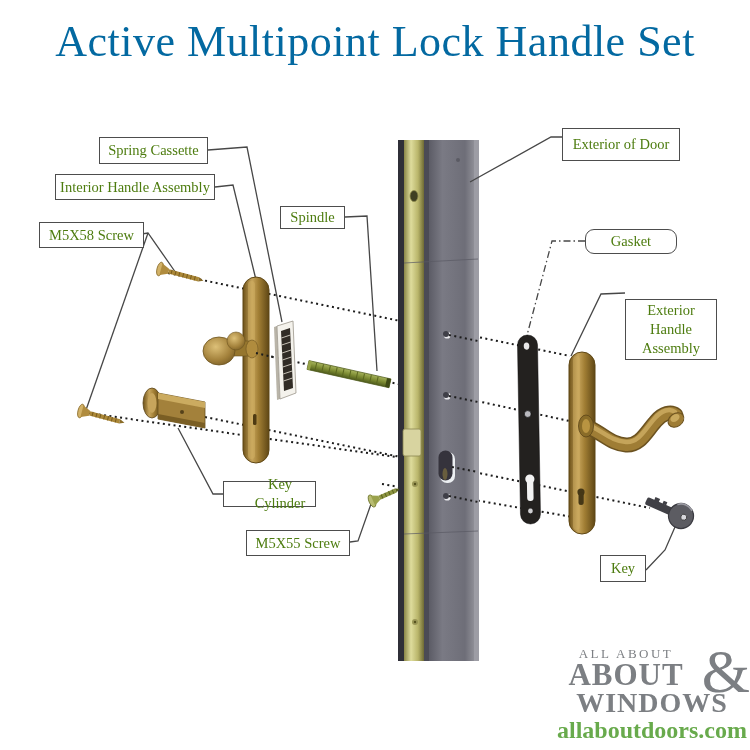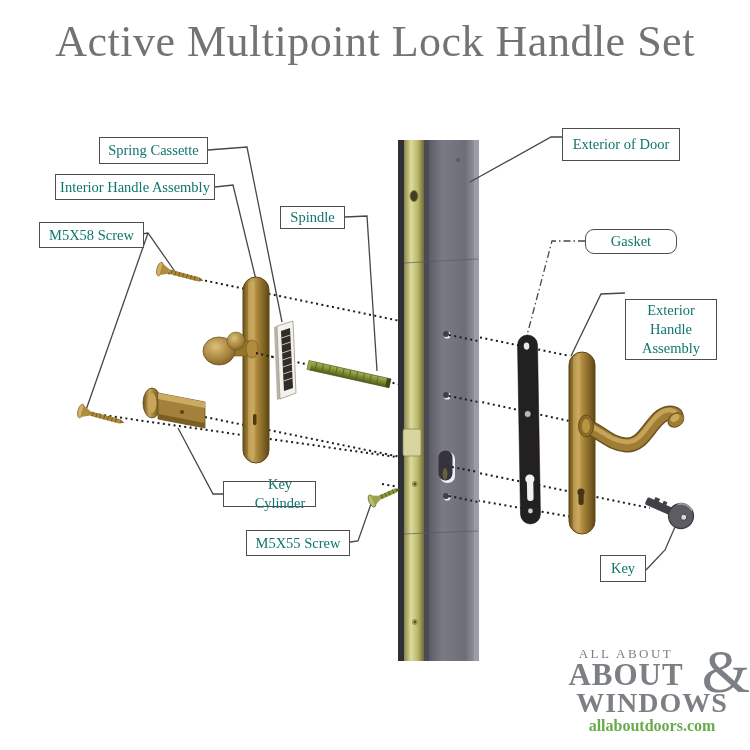--- a/index.html
+++ b/index.html
@@ -1,33 +1,33 @@
 <!DOCTYPE html>
 <html><head>
 <meta charset="utf-8">
 <style>
   html,body{margin:0;padding:0;}
   body{width:750px;height:750px;overflow:hidden;background:#fff;}
   .stage{position:relative;width:750px;height:750px;background:#ffffff;font-family:"Liberation Serif",serif;}
   .title{position:absolute;top:16px;left:0;width:750px;text-align:center;
-         font-size:44px;font-weight:500;color:#737373;letter-spacing:0.5px;white-space:nowrap;}
+         font-size:44px;font-weight:500;color:#0369a1;letter-spacing:0.5px;white-space:nowrap;}
   svg.diagram{position:absolute;left:0;top:0;}
   .lbl{position:absolute;box-sizing:border-box;border:1.2px solid #4d4d4d;background:#fff;
        display:flex;align-items:center;justify-content:center;text-align:center;
-       font-size:14.5px;color:#0f766e;white-space:pre-line;line-height:19px;}
+       font-size:14.5px;color:#4d7c0f;white-space:pre-line;line-height:19px;}
   .dot{stroke:#1c1c1c;stroke-width:2;stroke-dasharray:2 3.4;fill:none;}
   .leader{stroke:#474747;stroke-width:1.3;fill:none;}
   .leader-dashdot{stroke:#474747;stroke-width:1.3;fill:none;stroke-dasharray:7 3 1.5 3;}
   
   .logo{position:absolute;left:556px;top:646px;width:192px;color:#7c7f83;}
   .logo .l-allabout{font-size:13px;letter-spacing:2.5px;text-align:center;padding-right:52px;white-space:nowrap;}
   .logo .l-doors{font-size:31px;font-weight:bold;letter-spacing:1px;text-align:center;padding-right:52px;margin-top:-5px;white-space:nowrap;}
   .logo .l-amp{position:absolute;top:-6px;right:-2px;font-size:62px;line-height:1;font-weight:500;}
   .logo .l-windows{font-size:28px;font-weight:bold;letter-spacing:1px;text-align:center;margin-top:-6px;white-space:nowrap;}
-  .logo .l-url{font-size:16px;font-weight:bold;color:#68aa4c;text-align:center;margin-top:-2px;white-space:nowrap;}
+  .logo .l-url{font-size:24px;font-weight:bold;color:#68aa4c;text-align:center;margin-top:-2px;white-space:nowrap;}
 </style>
 </head>
 <body>
 
 <div class="stage">
 
   <div class="title">Active Multipoint Lock Handle Set</div>
 
   <svg class="diagram" width="750" height="750" viewBox="0 0 750 750">
     <defs>

